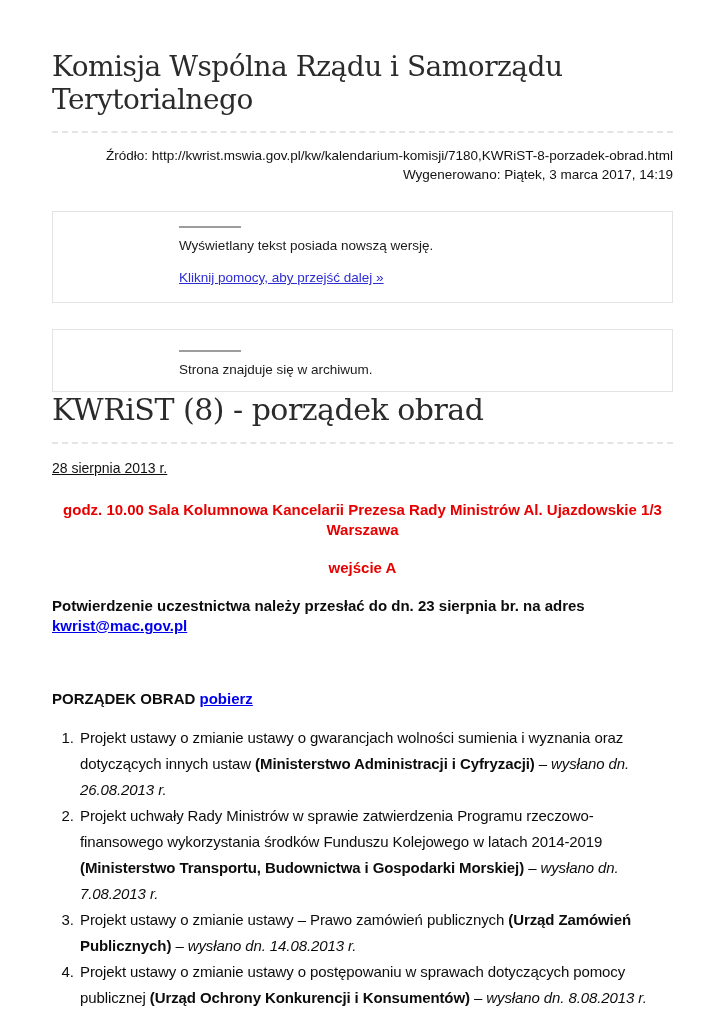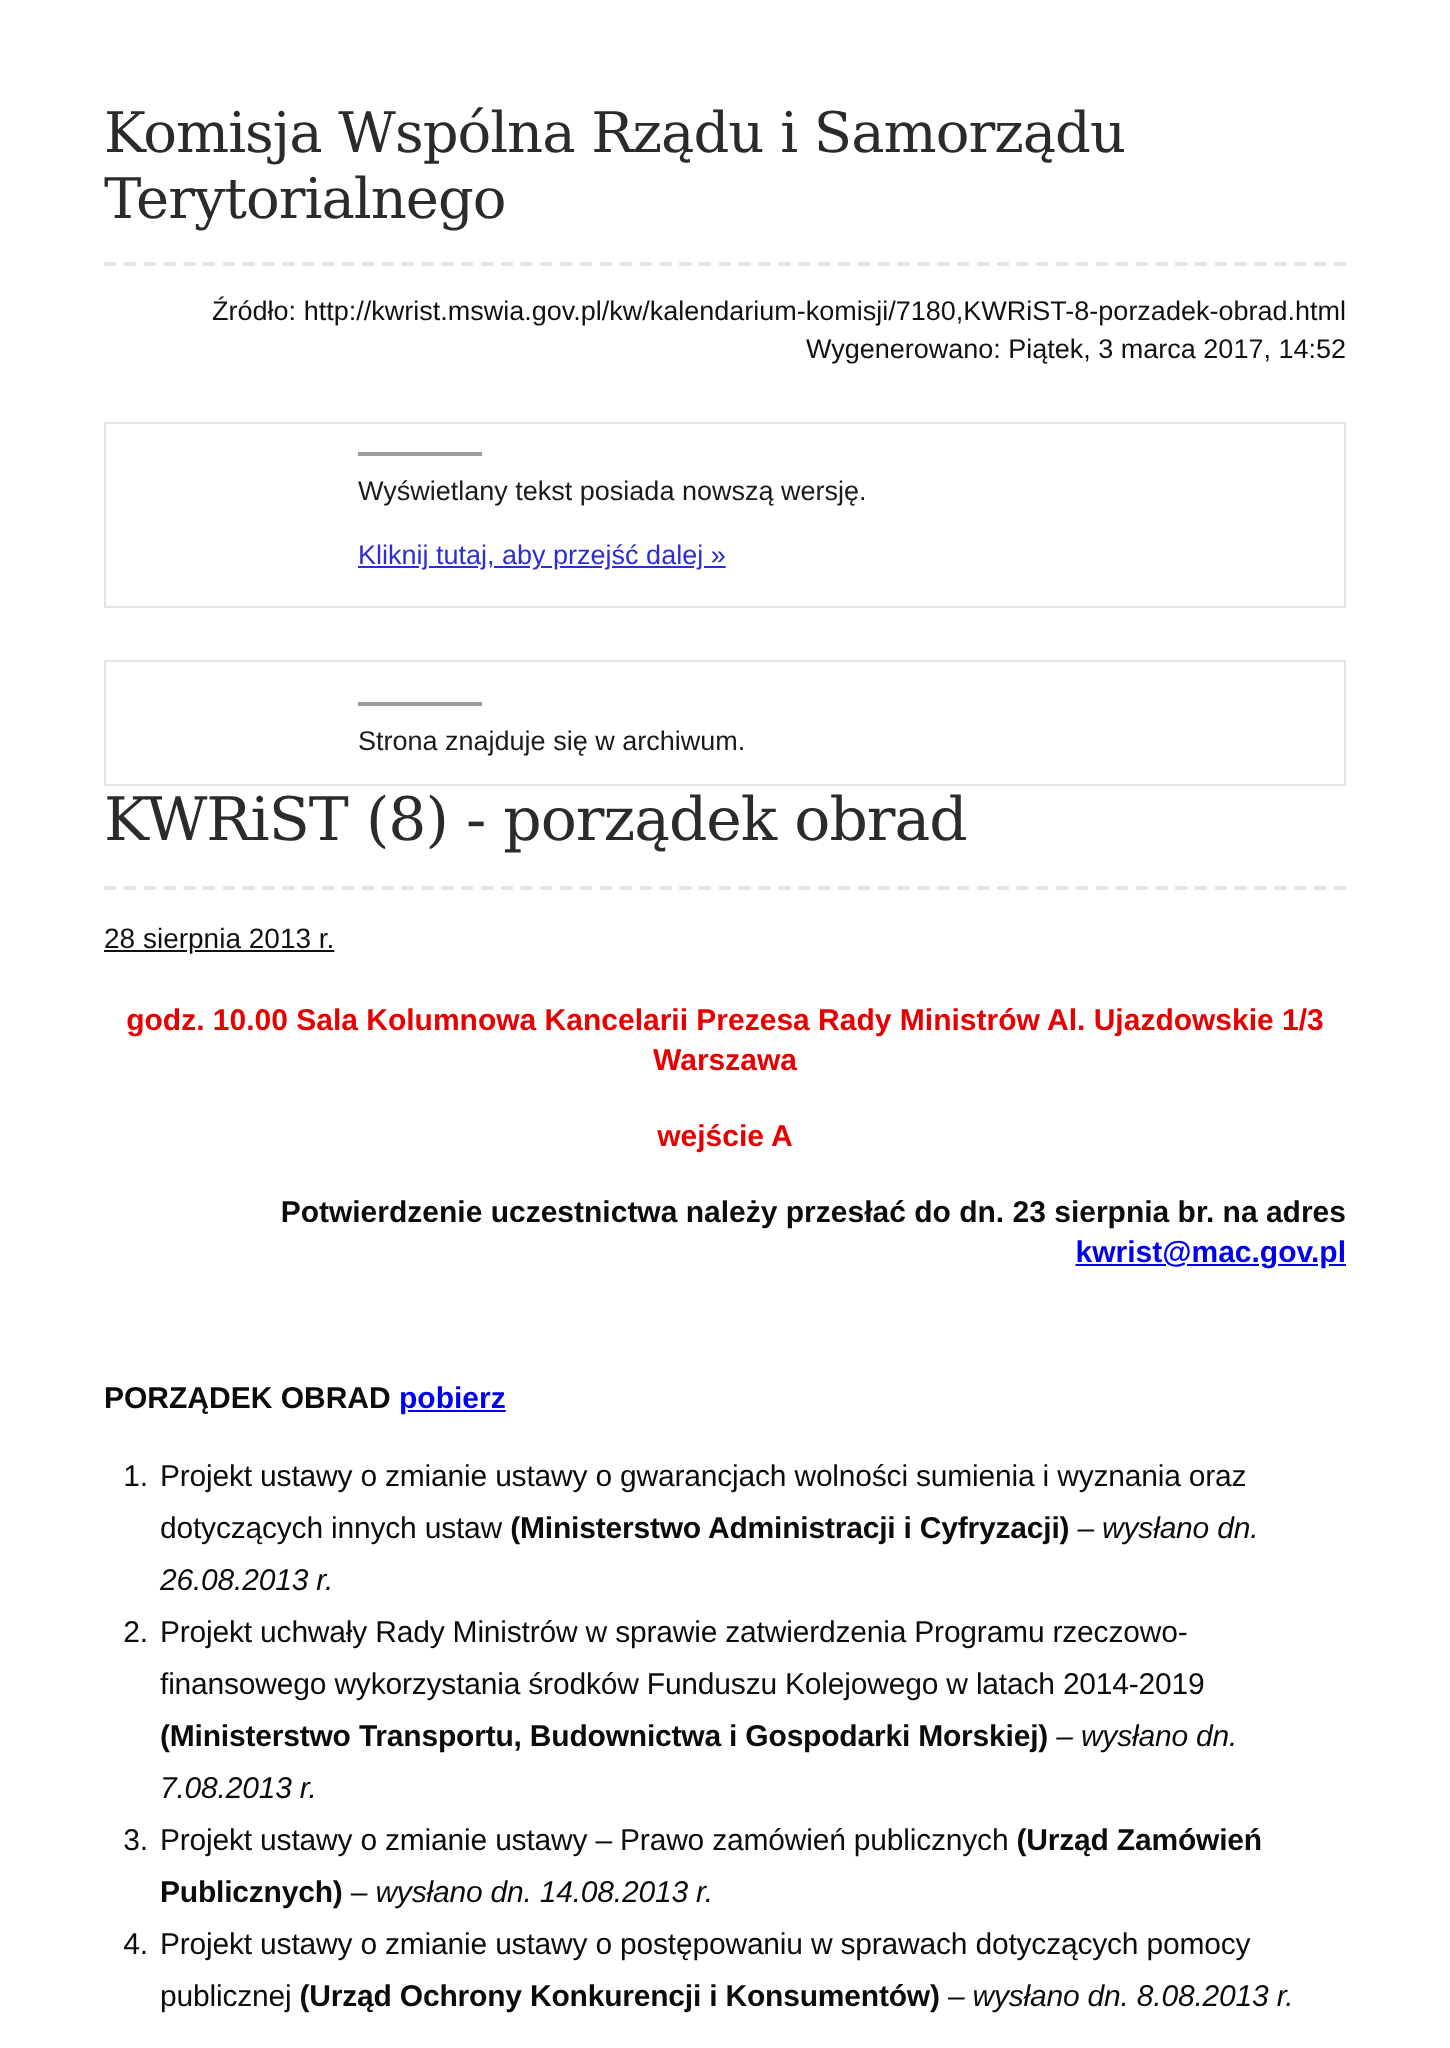--- a/index.html
+++ b/index.html
@@ -78,21 +78,21 @@
     text-align: center;
     font-weight: bold;
     font-size: 15px;
     color: #e80000;
     white-space: pre-wrap;
     line-height: 20px;
   }
   .venue-line.second { margin-top: 18px; }
   .confirm-line {
     margin-top: 18px;
-    text-align: right;
+    text-align: left;
     font-weight: bold;
     font-size: 15px;
     color: #0c0c0c;
     line-height: 20px;
   }
   .email-link, .download-link {
     color: #0000ee;
     font-weight: bold;
     text-decoration: underline;
     cursor: pointer;
@@ -119,27 +119,27 @@
 <body>
 
 <div class="page">
 
   <h1 class="site-title">Komisja Wspólna Rządu i Samorządu Terytorialnego</h1>
 
   <hr class="dashed-divider">
 
   <div class="meta">
     <div>Źródło: http://kwrist.mswia.gov.pl/kw/kalendarium-komisji/7180,KWRiST-8-porzadek-obrad.html</div>
-    <div>Wygenerowano: Piątek, 3 marca 2017, 14:52</div>
+    <div>Wygenerowano: Piątek, 3 marca 2017, 14:19</div>
   </div>
 
   <div class="notice-box">
     <div class="notice-rule"></div>
     <div class="notice-text">Wyświetlany tekst posiada nowszą wersję.</div>
-    <a class="notice-link">Kliknij tutaj, aby przejść dalej »</a>
+    <a class="notice-link">Kliknij pomocy, aby przejść dalej »</a>
   </div>
 
   <div class="notice-box second">
     <div class="notice-rule"></div>
     <div class="notice-text">Strona znajduje się w archiwum.</div>
   </div>
 
   <h2 class="article-title">KWRiST (8) - porządek obrad</h2>
 
   <hr class="dashed-divider">

